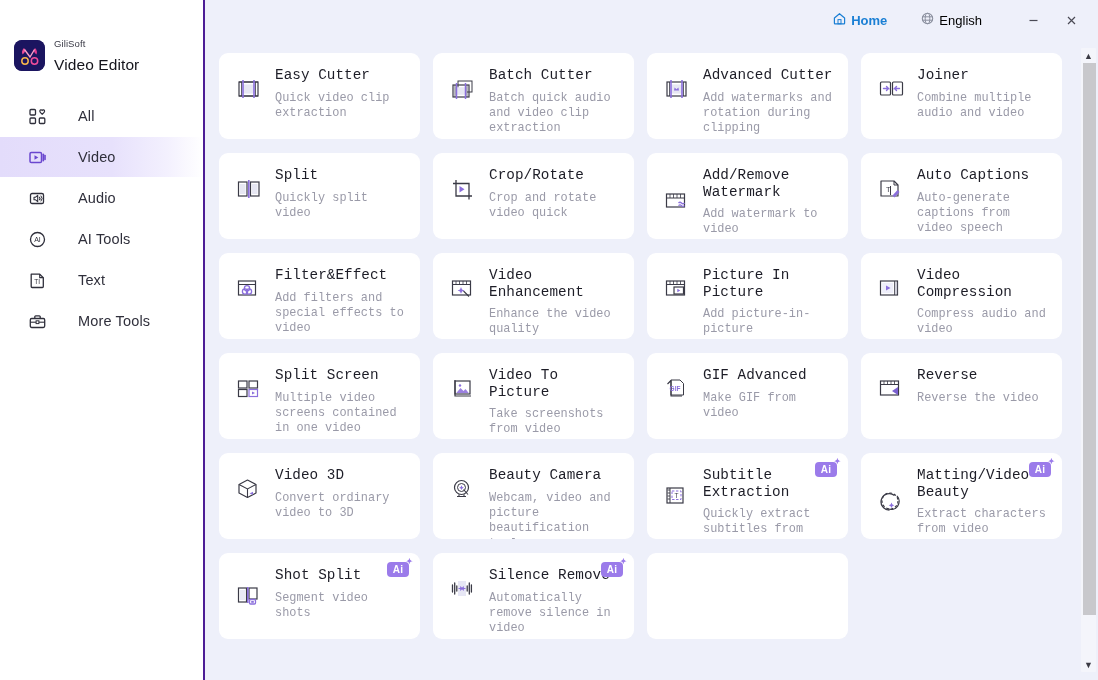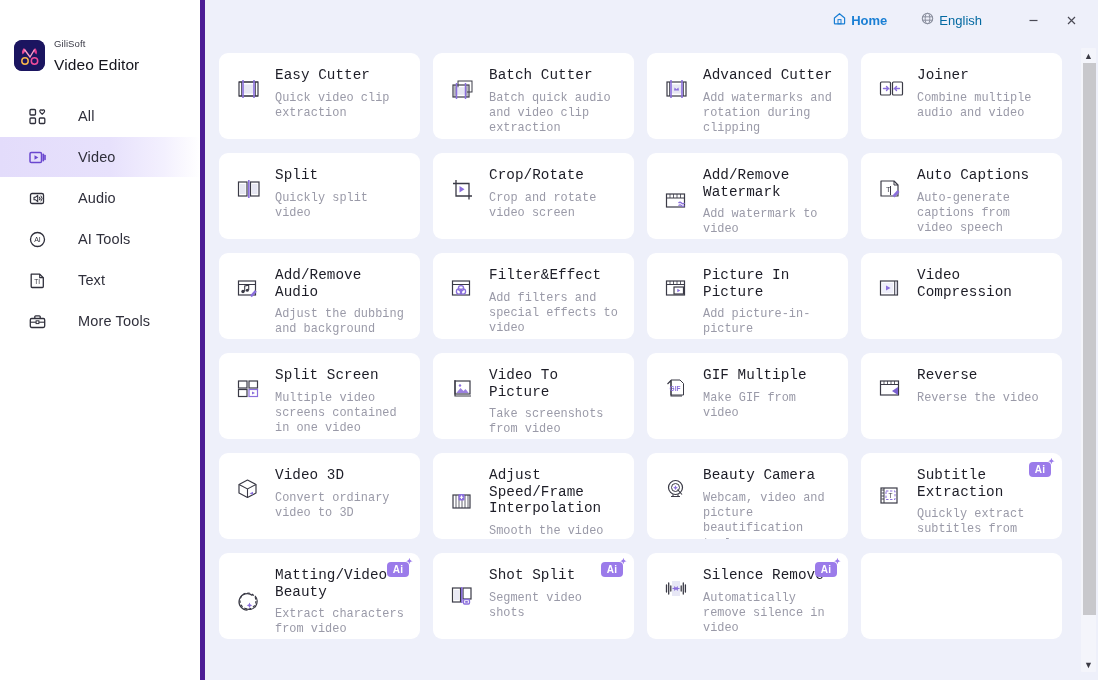--- a/index.html
+++ b/index.html
@@ -7,21 +7,21 @@
     width: 1098px; height: 680px;
     font-family: "Liberation Sans", sans-serif;
     background: #eef0fa;
     overflow: hidden;
   }
   .app { position: relative; width: 1098px; height: 680px; display: flex; background: #eef0fa; }
 
   
   .sidebar {
     width: 205px; height: 680px; background: #ffffff;
-    border-right: 5px solid #4c1d95;
+    border-right: 2px solid #4c1d95;
     flex: 0 0 205px; position: relative; z-index: 3;
   }
   .brand { display: flex; align-items: center; gap: 9px; padding: 38px 0 0 14px; }
   .brand-logo {
     width: 31px; height: 31px; border-radius: 8px;
     background: #1b1560; position: relative; flex: 0 0 31px; overflow: hidden;
   }
   .brand-text { line-height: 1; padding-top: 1px; }
   .brand-sub { font-size: 9.5px; color: #3a3a46; letter-spacing: .1px; display: block; }
   .brand-name { font-size: 15.5px; color: #15151c; display: block; margin-top: 8px; letter-spacing: .1px; }
@@ -41,21 +41,21 @@
 
   
   .main { flex: 1 1 auto; height: 680px; position: relative; background: #eef0fa; }
 
   .topbar {
     height: 40px; display: flex; align-items: center; justify-content: flex-end;
     padding-right: 14px; gap: 12px;
   }
   .tb-item { display: flex; align-items: center; gap: 5px; cursor: pointer; }
   .tb-home { color: #1a7fd4; font-size: 13px; font-weight: bold; margin-right: 22px; }
-  .tb-lang { color: #0369a1; font-size: 13px; margin-right: 26px; }
+  .tb-lang { color: #000000; font-size: 13px; margin-right: 26px; }
   .win-btn {
     width: 26px; height: 24px; display: flex; align-items: center; justify-content: center;
     cursor: pointer; color: #4a4a55;
   }
 
   
   .scroll-area {
     position: absolute; top: 40px; left: 0; right: 0; bottom: 0;
     overflow: hidden; padding-right: 22px;
   }
@@ -341,21 +341,21 @@
             <div class="card-inner">
           <div class="card-icon">
                 <svg viewBox="0 0 30 26">
                   <path d="M7 3 v16 h16" fill="none" stroke="#3a3a46" stroke-width="1.3"></path>
                   <path d="M4 6.5 h16 v16" fill="none" stroke="#3a3a46" stroke-width="1.3"></path>
                   <path d="M10.5 9 L15.5 12.3 L10.5 15.6 Z" fill="#8b6fdc"></path>
                 </svg>
               </div>
           <div class="card-body">
                 <div class="card-title">Crop/Rotate</div>
-                <div class="card-desc">Crop and rotate video screen</div>
+                <div class="card-desc">Crop and rotate video quick</div>
               </div>
         </div>
           </div>
 
         <div class="card shift">
             <div class="card-inner">
           <div class="card-icon">
                 <svg viewBox="0 0 30 26">
                   <rect x="3.5" y="4" width="18" height="13" fill="none" stroke="#3a3a46" stroke-width="1.2"></rect>
                   <path d="M3.5 8 h18" stroke="#3a3a46" stroke-width="1"></path>
@@ -383,57 +383,56 @@
                   <path d="M15.5 18.5 l5-5.5 2 2 -5 5.5 z" fill="#8b6fdc"></path>
                 </svg>
               </div>
           <div class="card-body">
                 <div class="card-title">Auto Captions</div>
                 <div class="card-desc">Auto-generate captions from video speech</div>
               </div>
         </div>
           </div>
 
-        <div class="card">
-            <div class="card-inner">
-          <div class="card-icon">
-                <svg viewBox="0 0 30 26">
-                  <rect x="3.5" y="4" width="17" height="14" fill="none" stroke="#3a3a46" stroke-width="1.2"></rect>
-                  <path d="M3.5 7.5 h17" stroke="#3a3a46" stroke-width="1"></path>
-                  <circle cx="8" cy="14.5" r="1.7" fill="#3a3a46"></circle>
-                  <path d="M9.7 14.5 V9 l4 -.9 v5" stroke="#3a3a46" stroke-width="1.1" fill="none"></path>
-                  <circle cx="12.3" cy="13.3" r="1.5" fill="#3a3a46"></circle>
-                  <path d="M15 18.5 l5-5.5 1.8 1.8 -5 5.5 z" fill="#8b6fdc"></path>
-                </svg>
-              </div>
-          <div class="card-body">
-                <div class="card-title">Add/Remove Audio</div>
-                <div class="card-desc">Adjust the dubbing and background music</div>
-              </div>
-        </div>
-          </div>
 
         <div class="card">
             <div class="card-inner">
           <div class="card-icon">
                 <svg viewBox="0 0 30 26">
                   <rect x="3.5" y="4" width="17" height="14" fill="none" stroke="#3a3a46" stroke-width="1.2"></rect>
                   <path d="M3.5 7.5 h17" stroke="#3a3a46" stroke-width="1"></path>
                   <circle cx="12" cy="11.3" r="2.6" fill="none" stroke="#8b6fdc" stroke-width="1.3"></circle>
                   <circle cx="10" cy="14.5" r="2.6" fill="none" stroke="#8b6fdc" stroke-width="1.3"></circle>
                   <circle cx="14" cy="14.5" r="2.6" fill="none" stroke="#8b6fdc" stroke-width="1.3"></circle>
                 </svg>
               </div>
           <div class="card-body">
                 <div class="card-title">Filter&amp;Effect</div>
                 <div class="card-desc">Add filters and special effects to video</div>
               </div>
         </div>
           </div>
 
+        <div class="card">
+            <div class="card-inner">
+          <div class="card-icon">
+                <svg viewBox="0 0 30 26">
+                  <rect x="3.5" y="4" width="18" height="14" fill="none" stroke="#3a3a46" stroke-width="1.2"></rect>
+                  <path d="M3.5 7.5 h18" stroke="#3a3a46" stroke-width="1"></path>
+                  <path d="M7 4 v3.5 M10.5 4 v3.5 M14 4 v3.5 M17.5 4 v3.5" stroke="#3a3a46" stroke-width=".8"></path>
+                  <path d="M12 10 l1 2.4 2.4 1 -2.4 1 -1 2.4 -1-2.4 -2.4-1 2.4-1 z" fill="#8b6fdc"></path>
+                  <path d="M14.5 14 L20 19.5" stroke="#3a3a46" stroke-width="1.1"></path>
+                </svg>
+              </div>
+          <div class="card-body">
+                <div class="card-title">Video Enhancement</div>
+                <div class="card-desc">Enhance the video quality</div>
+              </div>
+        </div>
+          </div>
 
         <div class="card">
             <div class="card-inner">
           <div class="card-icon">
                 <svg viewBox="0 0 30 26">
                   <rect x="3.5" y="4" width="18" height="14" fill="none" stroke="#3a3a46" stroke-width="1.2"></rect>
                   <path d="M3.5 7.5 h18" stroke="#3a3a46" stroke-width="1"></path>
                   <path d="M7 4 v3.5 M10.5 4 v3.5 M14 4 v3.5 M17.5 4 v3.5" stroke="#3a3a46" stroke-width=".8"></path>
                   <rect x="11" y="10" width="9.5" height="7" fill="none" stroke="#3a3a46" stroke-width="1.2"></rect>
                   <path d="M14.3 11.8 L17.3 13.5 L14.3 15.2 Z" fill="#8b6fdc"></path>
@@ -452,20 +451,21 @@
                 <svg viewBox="0 0 30 26">
                   <rect x="3.5" y="4" width="17" height="14" fill="none" stroke="#3a3a46" stroke-width="1.2"></rect>
                   <rect x="5.2" y="5.8" width="11" height="10.4" fill="#eeeefa"></rect>
                   <path d="M17.5 4 v14" stroke="#3a3a46" stroke-width=".8"></path>
                   <path d="M18.6 5 v12 M19.7 5 v12" stroke="#b5b5c7" stroke-width=".7"></path>
                   <path d="M9 8.4 L13.5 11 L9 13.6 Z" fill="#8b6fdc"></path>
                 </svg>
               </div>
           <div class="card-body">
                 <div class="card-title">Video Compression</div>
+                <div class="card-desc">Compress audio and video</div>
               </div>
         </div>
           </div>
 
         <div class="card">
             <div class="card-inner">
           <div class="card-icon">
                 <svg viewBox="0 0 30 26">
                   <rect x="3.5" y="4" width="8.5" height="7" fill="none" stroke="#3a3a46" stroke-width="1.2"></rect>
                   <rect x="14" y="4" width="8.5" height="7" fill="none" stroke="#3a3a46" stroke-width="1.2"></rect>
@@ -501,21 +501,21 @@
         <div class="card">
             <div class="card-inner">
           <div class="card-icon">
                 <svg viewBox="0 0 30 26">
                   <path d="M8 3 h9 l3.5 3.5 V18 H8 Z" fill="none" stroke="#3a3a46" stroke-width="1"></path>
                   <path d="M4.5 7 L8 3.5 V19 h11" fill="none" stroke="#3a3a46" stroke-width="1.2" stroke-linejoin="round"></path>
                   <text x="12" y="14" font-size="6.5" fill="#8b6fdc" text-anchor="middle" font-weight="bold" font-family="Liberation Sans, sans-serif">GIF</text>
                 </svg>
               </div>
           <div class="card-body">
-                <div class="card-title">GIF Multiple</div>
+                <div class="card-title">GIF Advanced</div>
                 <div class="card-desc">Make GIF from video</div>
               </div>
         </div>
           </div>
 
         <div class="card">
             <div class="card-inner">
           <div class="card-icon">
                 <svg viewBox="0 0 30 26">
                   <rect x="3.5" y="4" width="18" height="14" fill="none" stroke="#3a3a46" stroke-width="1.2"></rect>
@@ -540,37 +540,20 @@
                   <path d="M14.5 16.5 l3.5-1.8 v3 z" fill="#8b6fdc"></path>
                 </svg>
               </div>
           <div class="card-body">
                 <div class="card-title">Video 3D</div>
                 <div class="card-desc">Convert ordinary video to 3D</div>
               </div>
         </div>
           </div>
 
-        <div class="card shift">
-            <div class="card-inner">
-          <div class="card-icon">
-                <svg viewBox="0 0 30 26">
-                  <rect x="4" y="5" width="17" height="13" fill="none" stroke="#3a3a46" stroke-width="1.2"></rect>
-                  <path d="M7 5 v13 M10 5 v13 M13 5 v13 M16 5 v13 M19 5 v13" stroke="#3a3a46" stroke-width=".8"></path>
-                  <rect x="9.5" y="4" width="6" height="6.5" rx="1.2" fill="#8b6fdc"></rect>
-                  <path d="M12.5 5.6 v3.3 M10.9 7.2 h3.3" stroke="#fff" stroke-width="1.1"></path>
-                </svg>
-              </div>
-          <div class="card-body">
-                <div class="card-title">Adjust Speed/Frame
-Interpolation</div>
-                <div class="card-desc">Smooth the video via frame interpolation</div>
-              </div>
-        </div>
-          </div>
 
         <div class="card">
             <div class="card-inner">
           <div class="card-icon">
                 <svg viewBox="0 0 30 26">
                   <circle cx="12.5" cy="10.5" r="7" fill="none" stroke="#3a3a46" stroke-width="1.2"></circle>
                   <circle cx="12.5" cy="10.5" r="4" fill="none" stroke="#3a3a46" stroke-width="1"></circle>
                   <path d="M12.5 8.3 l.8 1.6 1.6 .8 -1.6 .8 -.8 1.6 -.8-1.6 -1.6-.8 1.6-.8 z" fill="#8b6fdc"></path>
                   <path d="M14.5 12.5 L19 17.5" stroke="#3a3a46" stroke-width="1.1"></path>
                   <path d="M8 19.5 h9 M10 17.5 v2 M15 17.5 v2" stroke="#3a3a46" stroke-width="1.1"></path>

